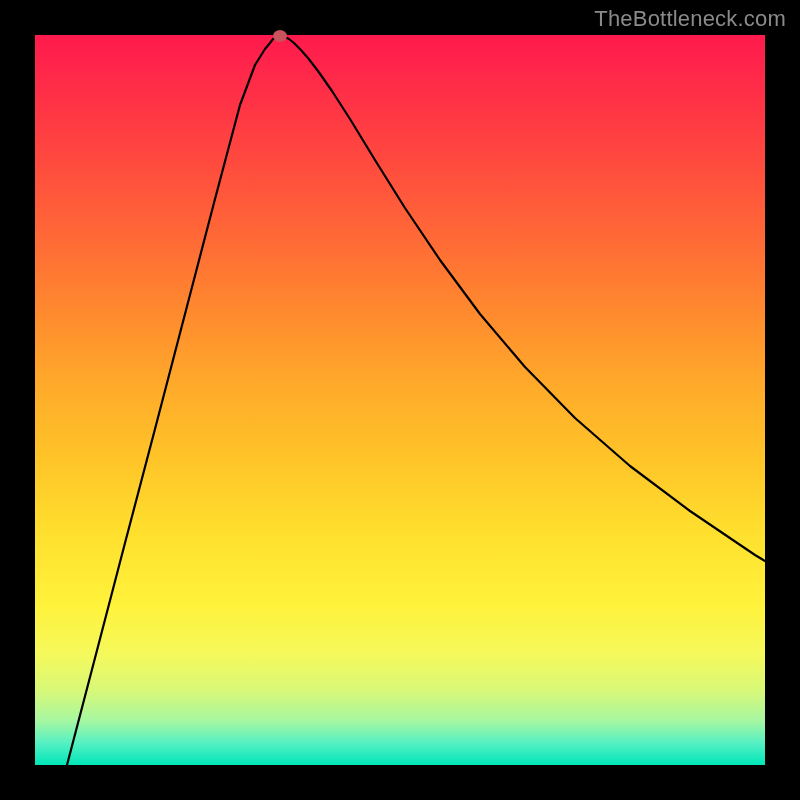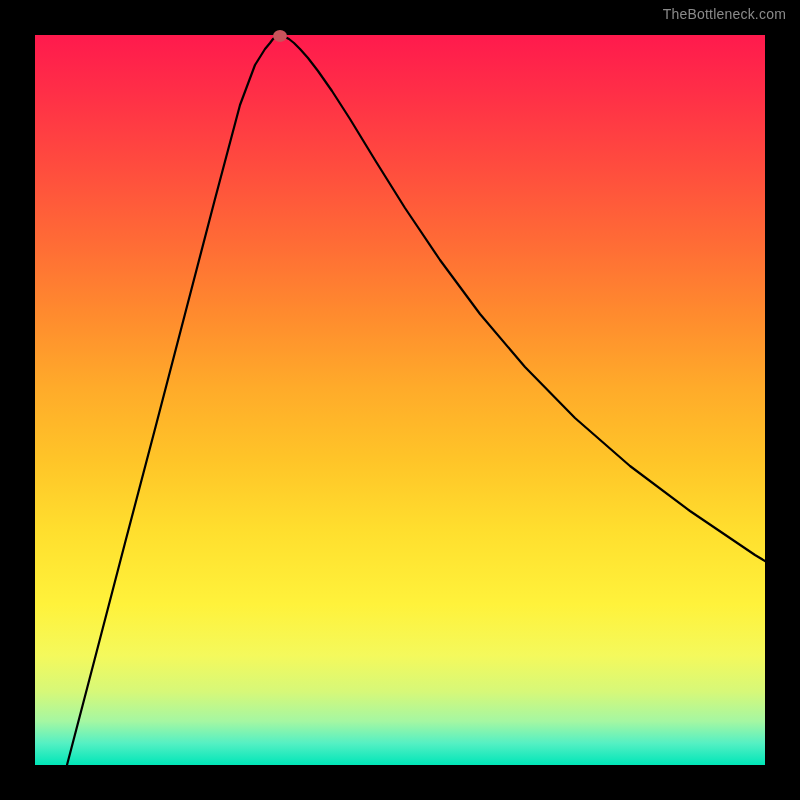--- a/index.html
+++ b/index.html
@@ -39,21 +39,21 @@
       #a5f7a2 94%,
       #55f0c3 97%,
       #00e6b8 100%
     );
   }
   .watermark {
     position: absolute;
     top: 6px;
     right: 14px;
     color: #8a8a8a;
-    font-size: 14px;
+    font-size: 22px;
     letter-spacing: 0.2px;
     font-weight: 500;
   }
   svg.curve {
     position: absolute;
     left: 0;
     top: 0;
     width: 730px;
     height: 730px;
   }

